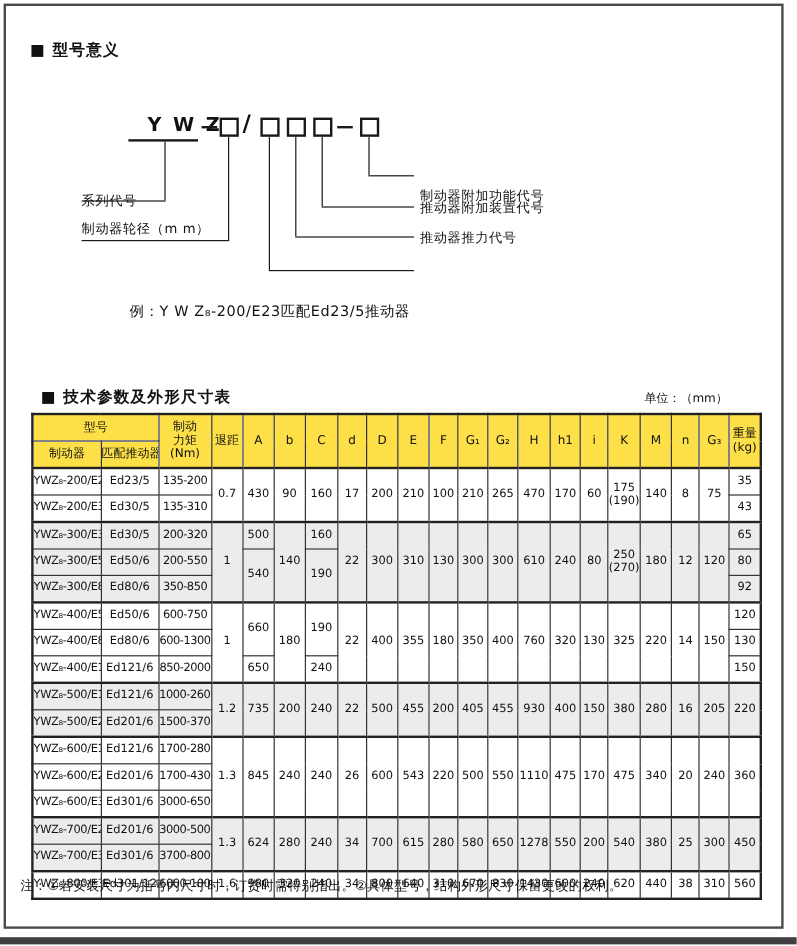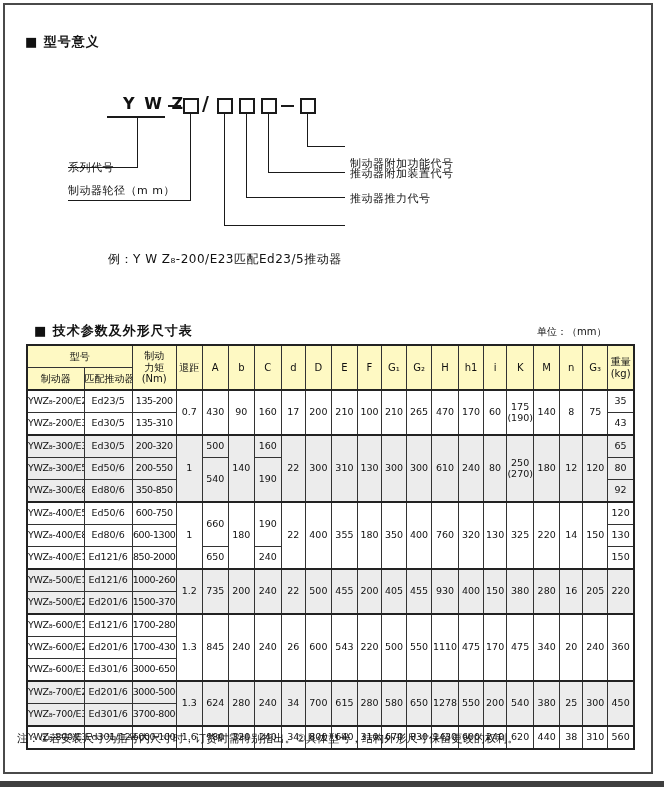--- a/index.html
+++ b/index.html
@@ -24,21 +24,21 @@
   .note{position:absolute;font-size:11px;white-space:nowrap;letter-spacing:0.2px;}
   table.spec{
     position:absolute;left:26px;top:344px;width:609px;
     border-collapse:collapse;table-layout:fixed;
     border:2px solid #222;
   }
   table.spec th,table.spec td{
     border:1px solid #333;text-align:center;vertical-align:middle;
     padding:0;overflow:hidden;white-space:nowrap;line-height:1.15;
   }
-  table.spec th{background:#fef9c3;font-size:10px;font-weight:normal;height:21px;}
+  table.spec th{background:#fde047;font-size:10px;font-weight:normal;height:21px;}
   table.spec td{font-size:9.5px;height:21px;background:#fff;}
   table.spec thead{border-bottom:2px solid #222;}
   table.spec tr.gs td{border-top:2px solid #222;}
   table.spec tr.shaded td{background:#ececec;}
   td.c-model{font-size:8.5px;letter-spacing:-0.3px;}
   td.c-thr{font-size:9px;}
   td.c-tq{font-size:8.5px;letter-spacing:-0.4px;}
 </style>
 </head>
 <body>

